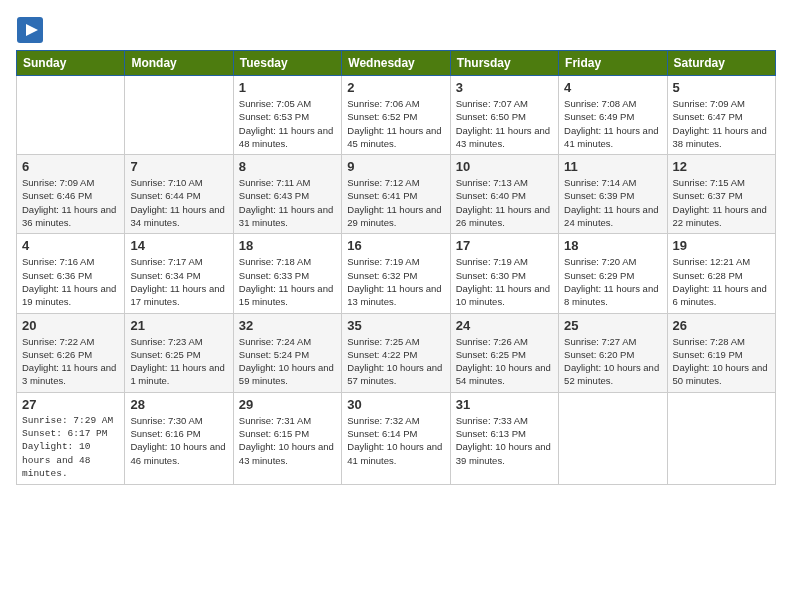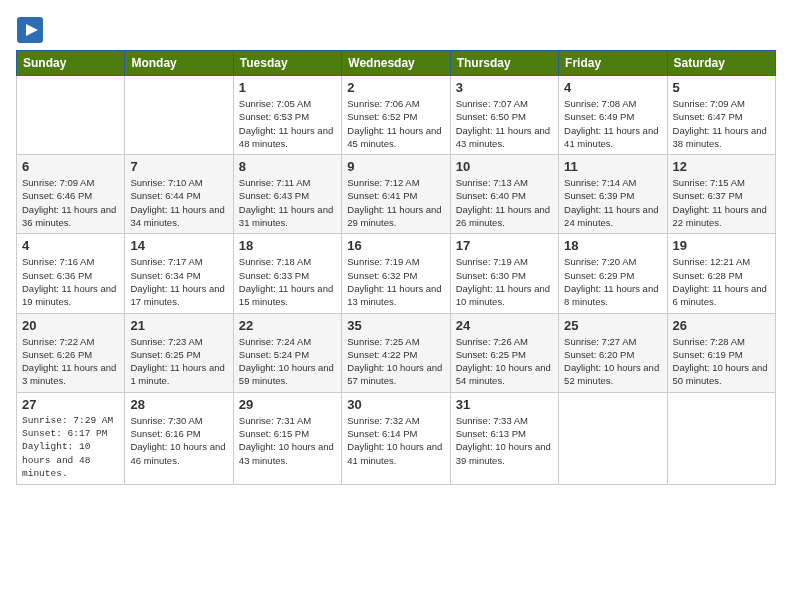--- a/index.html
+++ b/index.html
@@ -257,21 +257,21 @@
 Sunset: 6:26 PM
 Daylight: 11 hours and 3 minutes.</div>
         </td>
         <td>
           <span class="day-number">21</span>
           <div class="day-info" style="white-space: pre-line;">Sunrise: 7:23 AM
 Sunset: 6:25 PM
 Daylight: 11 hours and 1 minute.</div>
         </td>
         <td>
-          <span class="day-number">22</span>
+          <span class="day-number">32</span>
           <div class="day-info" style="white-space: pre-line;">Sunrise: 7:24 AM
 Sunset: 5:24 PM
 Daylight: 10 hours and 59 minutes.</div>
         </td>
         <td>
           <span class="day-number">35</span>
           <div class="day-info" style="white-space: pre-line;">Sunrise: 7:25 AM
 Sunset: 4:22 PM
 Daylight: 10 hours and 57 minutes.</div>
         </td>

